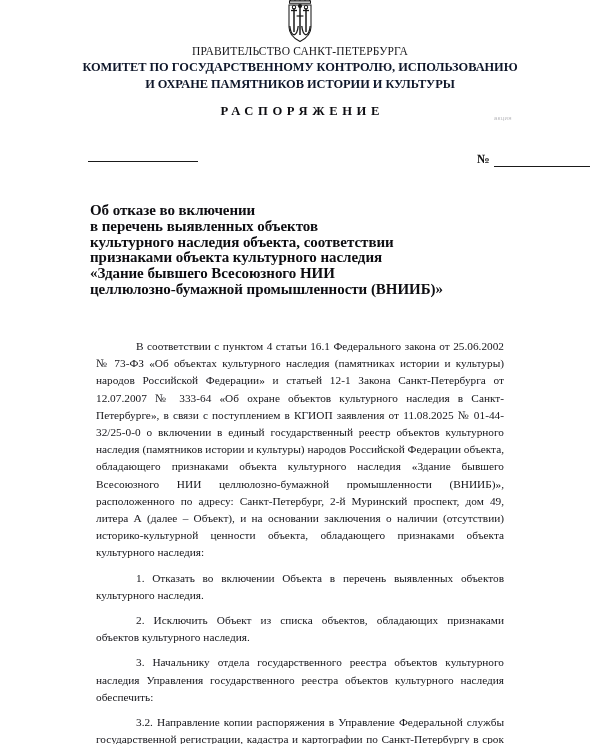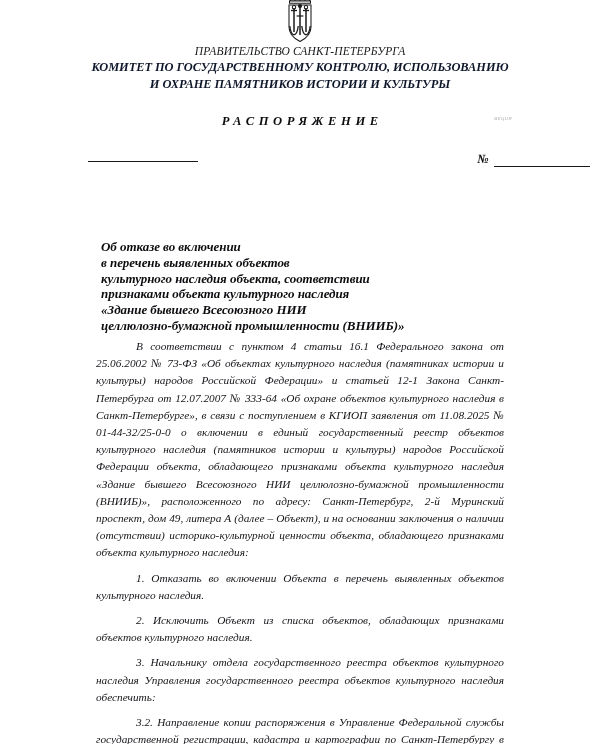--- a/index.html
+++ b/index.html
@@ -14,21 +14,20 @@
     font-family: "Liberation Serif", "DejaVu Serif", serif;
     color: #111111;
     position: relative;
   }
 
   .page {
     position: relative;
     width: 600px;
     height: 668px;
     box-sizing: border-box;
-    font-style: italic;
   }
 
   
   .emblem-wrap {
     position: absolute;
     left: 0;
     right: 0;
     top: -6px;
     display: flex;
     justify-content: center;
@@ -55,21 +54,21 @@
   }
   .header-line2,
   .header-line3 {
     font-size: 12.4px;
     font-weight: bold;
     line-height: 16.5px;
     letter-spacing: -0.05px;
     color: #0f172a;
   }
   .doc-kind {
-    margin-top: 22px;
+    margin-top: 12px;
     font-size: 12.6px;
     font-weight: bold;
     letter-spacing: 4.6px;
     text-indent: 4.6px;
     color: #0d0d11;
   }
 
   
   .scan-mark {
     position: absolute;
@@ -109,29 +108,28 @@
     position: absolute;
     left: 494px;
     top: 14px;
     width: 96px;
     border-bottom: 1.1px solid #1a1a1a;
   }
 
   
   .title-block {
     position: absolute;
-    left: 101px;
+    left: 90px;
     top: 203px;
     width: 330px;
-    font-size: 13px;
+    font-size: 15px;
     font-weight: bold;
     line-height: 15.8px;
     color: #0d0d11;
     letter-spacing: -0.05px;
-    margin-top: 36px;
   }
   .title-block div { white-space: nowrap; }
 
   
   .body-text {
     position: absolute;
     left: 88px;
     top: 330px;
     width: 424px;
     font-size: 11.3px;

